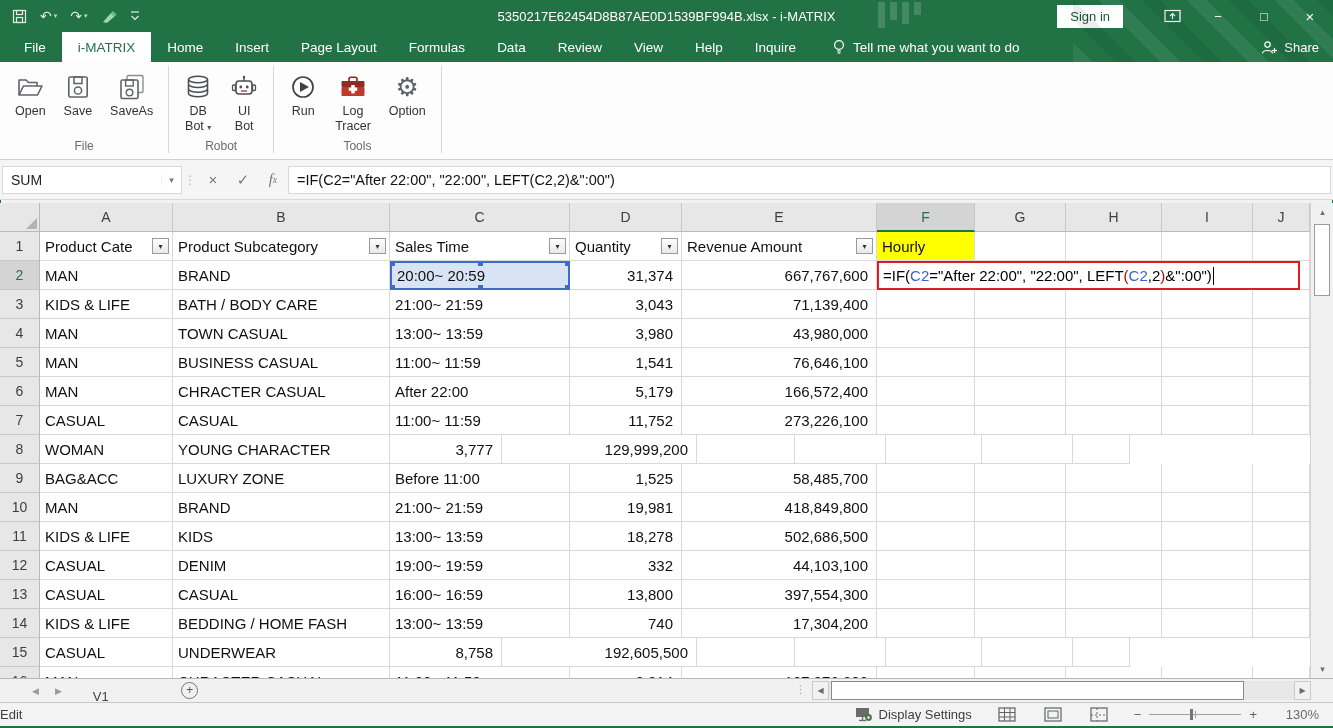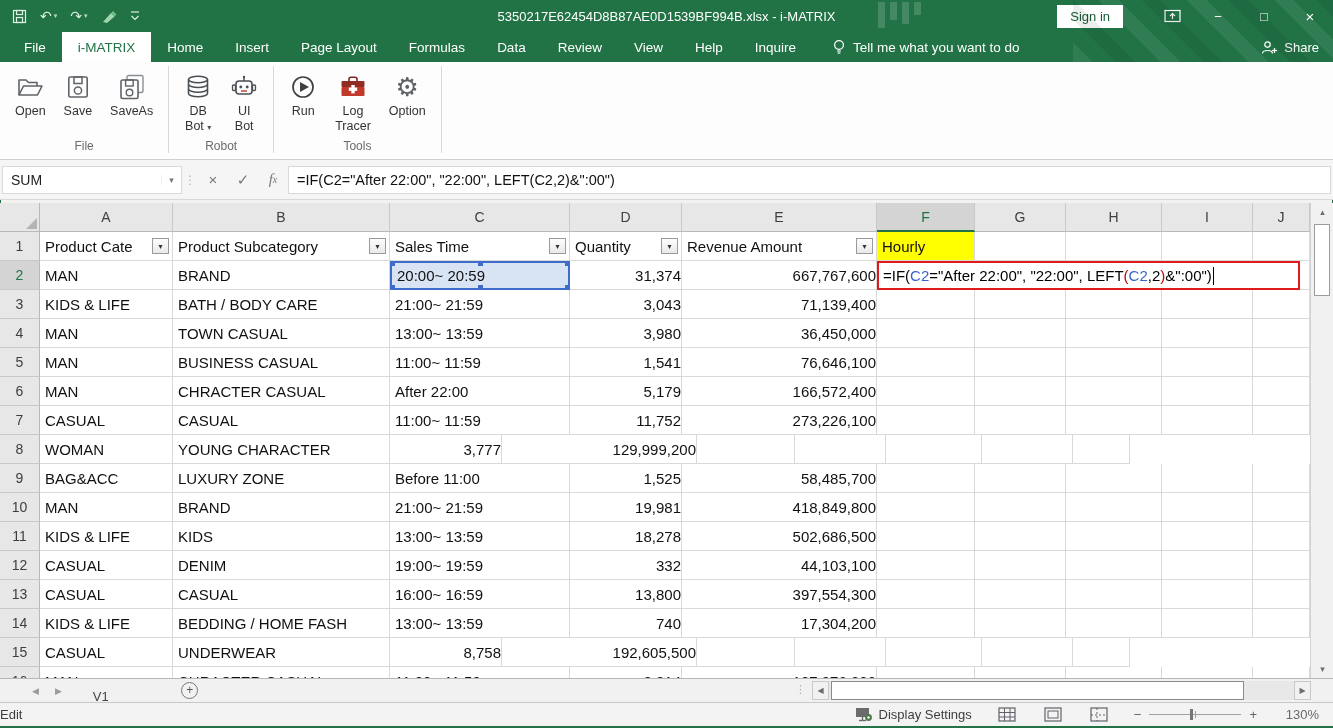--- a/index.html
+++ b/index.html
@@ -57,21 +57,21 @@
   .grid { position:absolute; left:0; top:203px; width:1310px; height:475px; background:#fff; overflow:hidden; }
   .gcolrow { display:flex; height:29px; }
   .gcorner { width:40px; background:#e7e7e7; border-right:1px solid #b9b9b9; border-bottom:1px solid #b9b9b9; position:relative; }
   .gcorner i { position:absolute; right:2px; bottom:2px; width:0; height:0; border-bottom:11px solid #b4b4b4; border-left:11px solid transparent; }
   .gcol { background:#e7e7e7; border-right:1px solid #c8c8c8; border-bottom:1px solid #b9b9b9; color:#3e3e3e; font-size:14px; display:flex; align-items:center; justify-content:center; }
   .gcol.active { background:#d4d4d4; color:#1e7145; border-bottom:2px solid #217346; }
   .grow { display:flex; height:29px; }
   .rowhdr { width:40px; background:#e7e7e7; border-right:1px solid #b9b9b9; border-bottom:1px solid #c8c8c8; color:#3e3e3e; font-size:14px; display:flex; align-items:center; justify-content:center; }
   .rowhdr.active { background:#d4d4d4; color:#1e7145; }
   .cell { border-right:1px solid #d9d9d9; border-bottom:1px solid #d9d9d9; font-size:15px; color:#111; display:flex; align-items:center; padding-left:5px; white-space:nowrap; overflow:visible; position:relative; }
-  .cell.num { justify-content:flex-end; padding-right:0; padding-left:0; }
+  .cell.num { justify-content:flex-end; padding-right:8px; padding-left:0; }
   .cell.hourly { background:#ffff00; }
   .filterbtn { position:absolute; right:3px; top:50%; transform:translateY(-50%); width:17px; height:16px; background:linear-gradient(#fdfdfd,#e9e9e9); border:1px solid #9a9a9a; color:#333; font-size:8px; display:flex; align-items:center; justify-content:center; }
   .refcell { background:#d8e4f4; border:2px solid #3e6cc8 !important; }
   .refcell .hd { position:absolute; width:5px; height:5px; background:#3e6cc8; }
   .editbox { position:absolute; left:877px; top:58px; width:423px; height:29px; background:#fff; border:2px solid #e01b1b; display:flex; align-items:center; padding-left:4px; font-size:15px; white-space:nowrap; z-index:6; }
   .editbox .caret-bar { display:inline-block; width:1px; height:18px; background:#000; margin-left:1px; }
 
   
   .vscroll { position:absolute; left:1310px; top:203px; width:23px; height:475px; background:#f1f1f1; border-left:1px solid #d4d4d4; }
   .vs-btn { position:absolute; left:0; width:23px; height:18px; color:#6d6d6d; font-size:9px; display:flex; align-items:center; justify-content:center; }
@@ -382,21 +382,21 @@
         <div class="cell" style="width: 96px;"></div>
         <div class="cell" style="width: 91px;"></div>
         <div class="cell" style="width: 57px;"></div>
       </div>
       <div class="grow">
         <div class="rowhdr">4</div>
         <div class="cell" style="width: 133px;">MAN</div>
         <div class="cell" style="width: 217px;">TOWN CASUAL</div>
         <div class="cell" style="width: 180px;">13:00~ 13:59</div>
         <div class="cell num" style="width: 112px;">3,980</div>
-        <div class="cell num" style="width: 195px;">36,450,000</div>
+        <div class="cell num" style="width: 195px;">43,980,000</div>
         <div class="cell" style="width: 98px;"></div>
         <div class="cell" style="width: 91px;"></div>
         <div class="cell" style="width: 96px;"></div>
         <div class="cell" style="width: 91px;"></div>
         <div class="cell" style="width: 57px;"></div>
       </div>
       <div class="grow">
         <div class="rowhdr">5</div>
         <div class="cell" style="width: 133px;">MAN</div>
         <div class="cell" style="width: 217px;">BUSINESS CASUAL</div>

